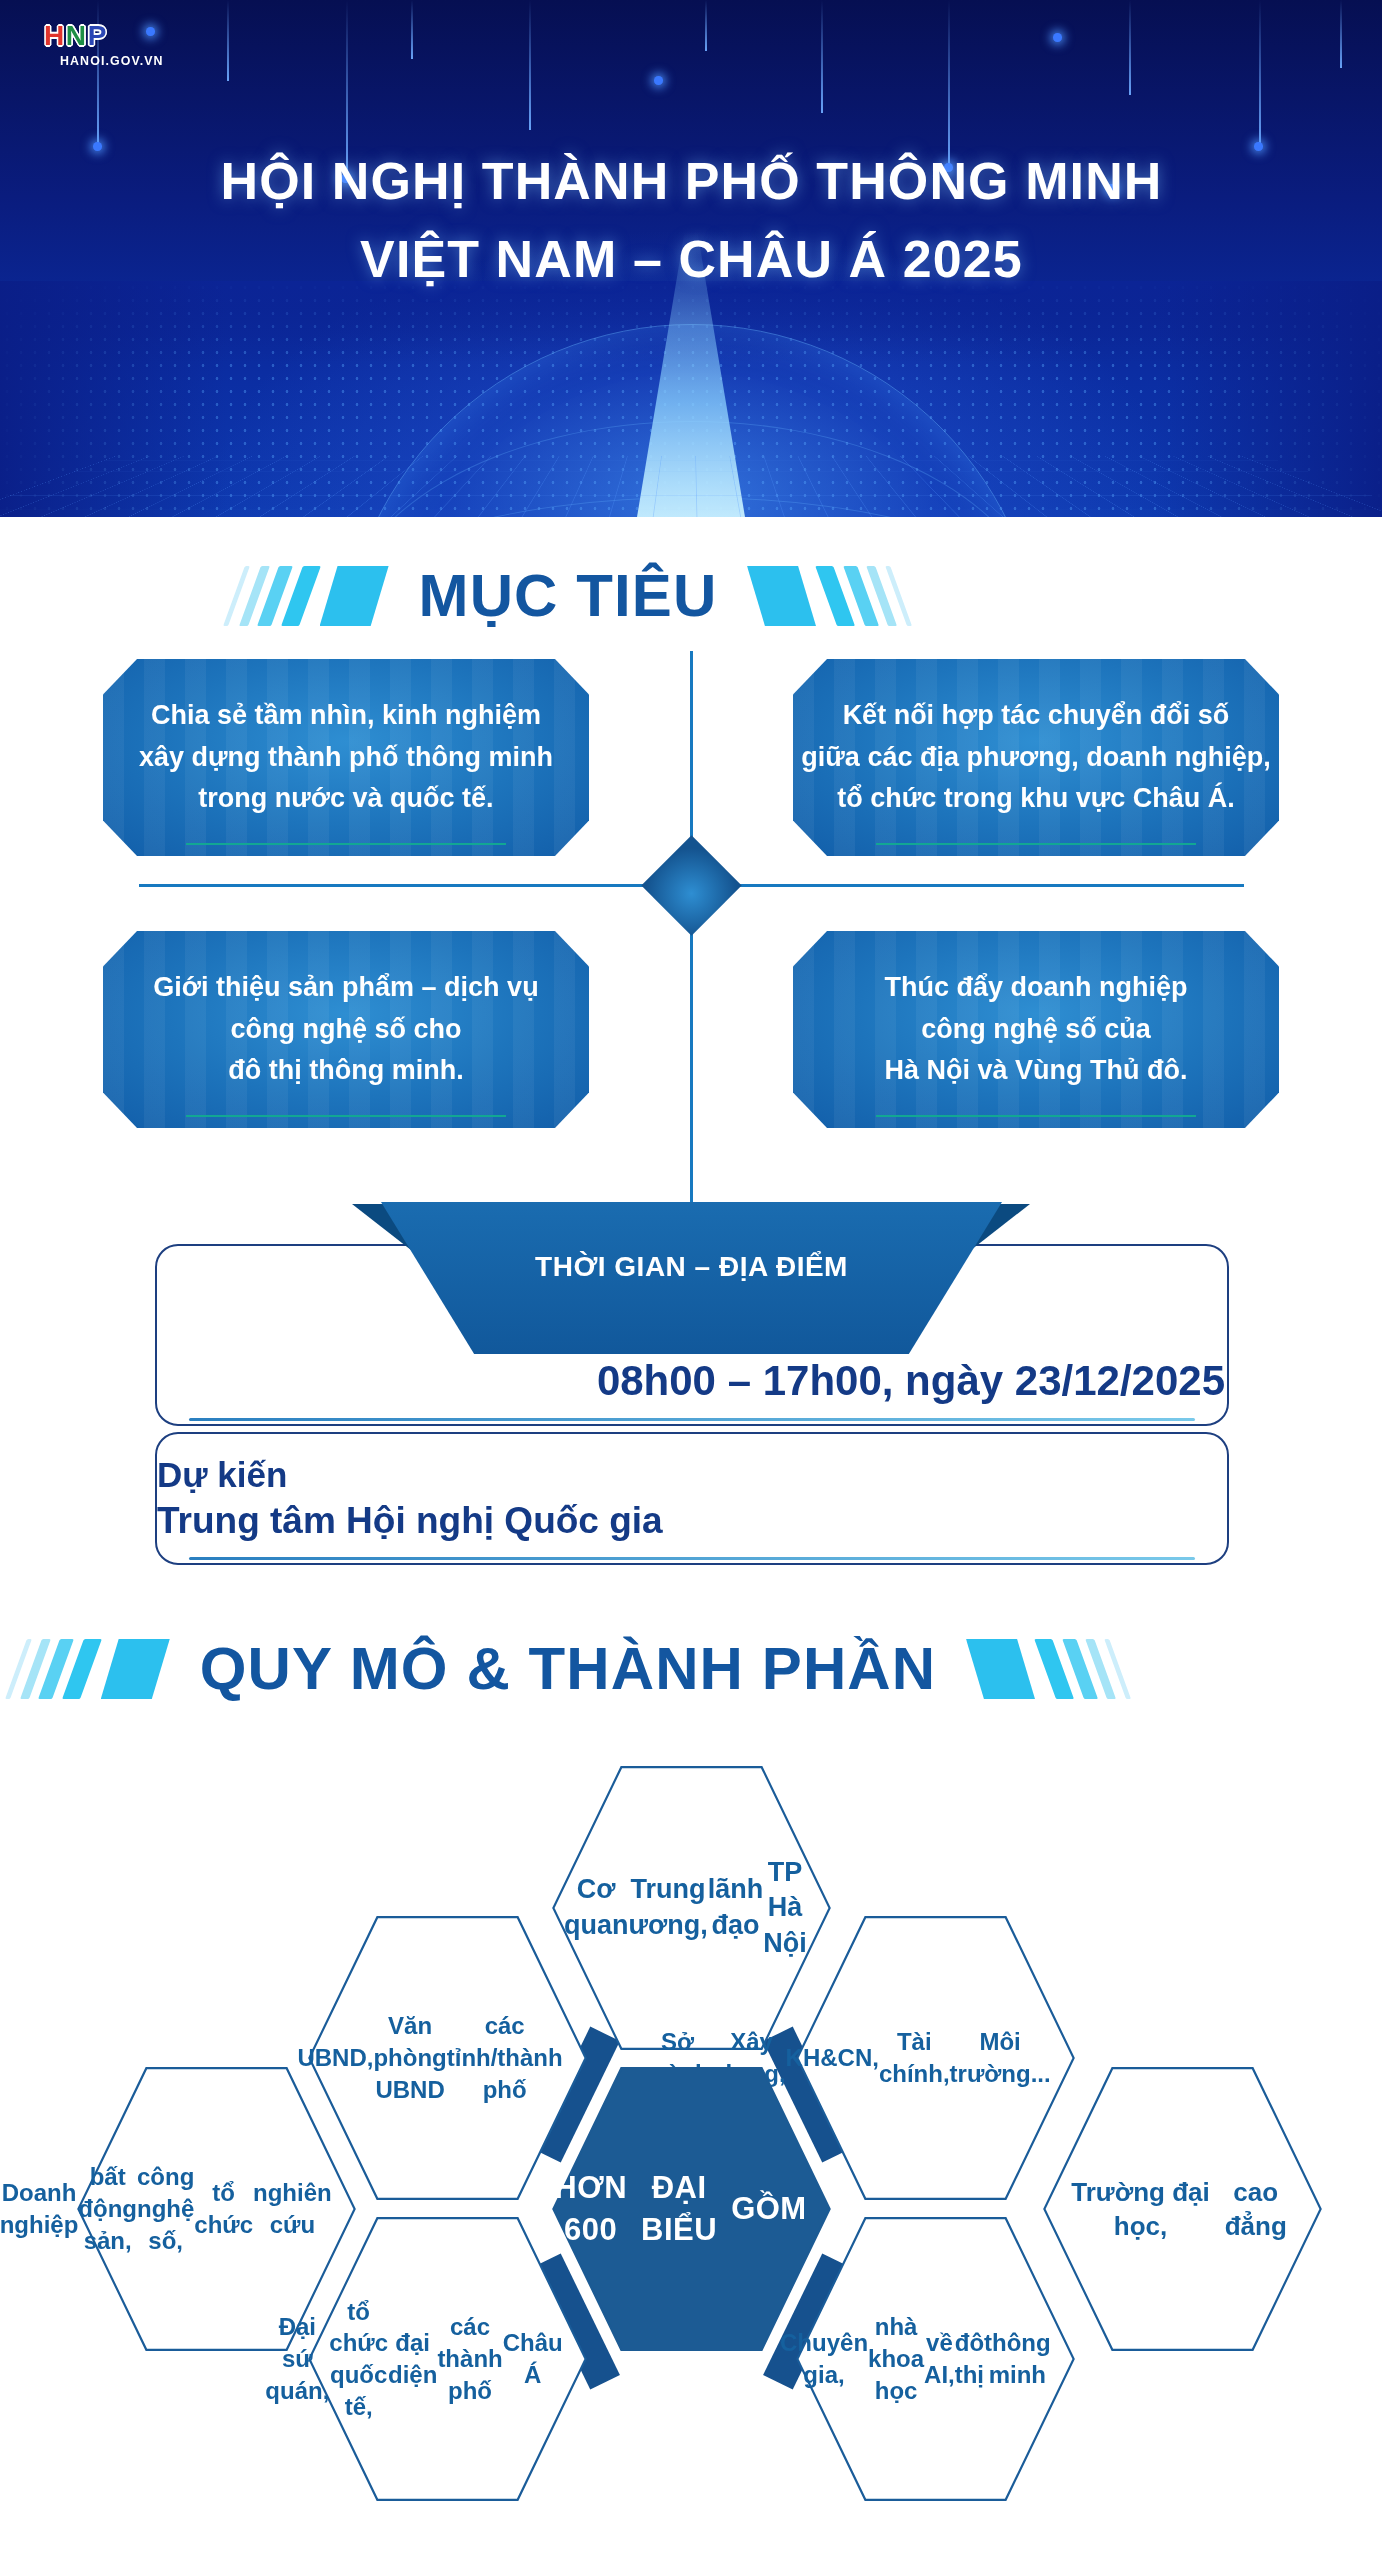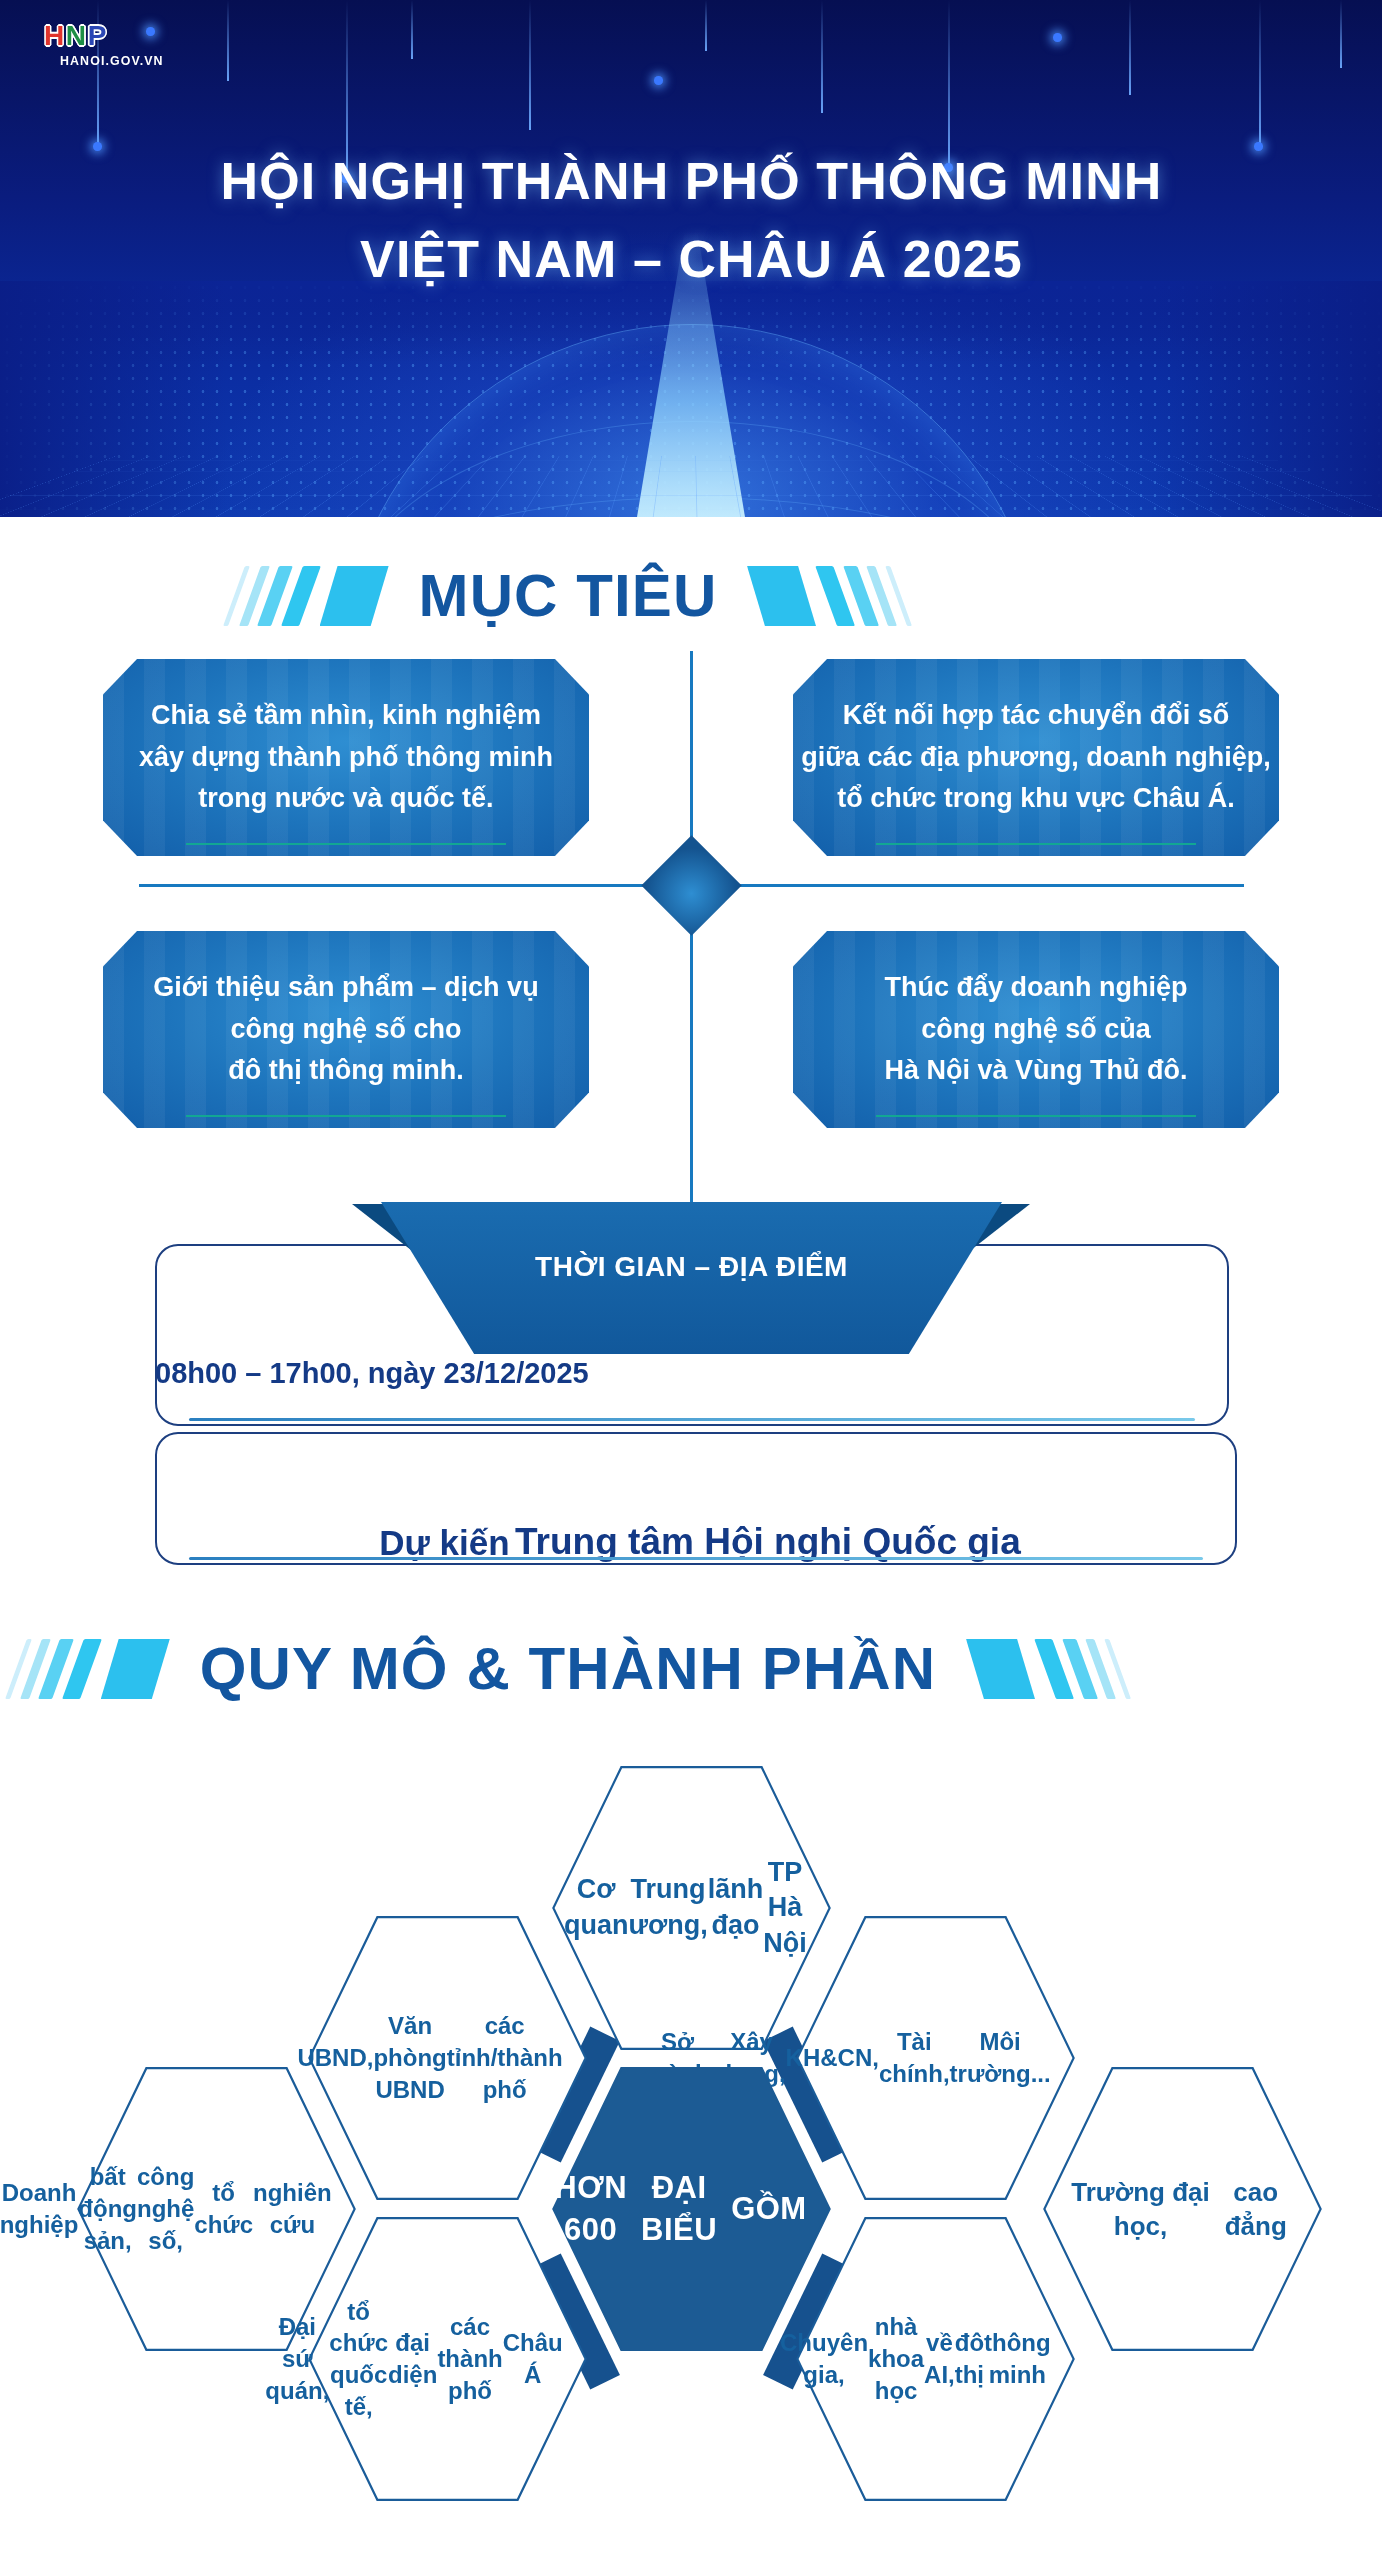--- a/index.html
+++ b/index.html
@@ -74,31 +74,31 @@
   .hline{position:absolute;left:139px;top:884px;width:1105px;height:2.7px;background:#1779c0;z-index:1;}
   .vline{position:absolute;left:690px;top:651px;width:2.7px;height:551px;background:#1779c0;z-index:1;}
   .diamond{position:absolute;left:656px;top:850px;width:71px;height:71px;transform:rotate(45deg);
         background:radial-gradient(circle at 58% 58%,#2e8ed2,#14538f 78%);z-index:2;}
 
   
   .sbox{position:absolute;left:155px;width:1070px;background:#fff;border:2.7px solid #1d3f80;border-radius:23px;z-index:2;}
   .sbox .bbar{position:absolute;left:3%;bottom:3.2px;width:94%;height:3.2px;border-radius:1.6px;
         background:linear-gradient(90deg,#2a7fc0,#79c9ea);}
   .sboxA{top:1244px;height:178px;}
-  .sboxB{top:1432px;height:129px;display:flex;flex-direction:row;align-items:flex-end;justify-content:center;gap:5.4px;padding-left:8px;}
+  .sboxB{top:1432px;height:129px;display:flex;flex-direction:column;align-items:flex-start;justify-content:center;gap:5.4px;}
   .fold{position:absolute;width:59px;height:46px;background:#0b4a80;z-index:3;}
   .foldL{left:352px;top:1204px;clip-path:polygon(0 0,100% 0,100% 100%);}
   .foldR{left:971px;top:1204px;clip-path:polygon(0 0,100% 0,0 100%);}
   .banner{position:absolute;left:381px;top:1202px;width:621px;height:152px;z-index:4;
         clip-path:polygon(0 0,100% 0,85% 100%,15% 100%);
         background:linear-gradient(180deg,#1a6cb0,#11589b);
         display:flex;align-items:center;justify-content:center;padding-bottom:21.6px;box-sizing:border-box;
         color:#fff;font-weight:800;font-size:28px;letter-spacing:0.5px;}
-  .time{position:absolute;left:155px;top:1357px;width:1070px;text-align:left;z-index:5;
-        font-size:29px;font-weight:800;color:#143a86;}
+  .time{position:absolute;left:155px;top:1357px;width:1070px;text-align:right;z-index:5;
+        font-size:42px;font-weight:800;color:#143a86;}
   .note,.venue{text-align:center;font-weight:800;color:#143a86;}
   .note{font-size:35px;}
   .venue{font-size:37px;}
 
   
   .hex{position:absolute;width:281px;height:286px;z-index:2;}
   .hexsvg{position:absolute;left:0;top:0;width:100%;height:100%;}
   .hexsvg polygon{fill:#ffffff;stroke:#1a5c99;stroke-width:4;}
   .hex.center{z-index:3;}
   .hex.center polygon{fill:#1c5b94;stroke:#1c5b94;}

